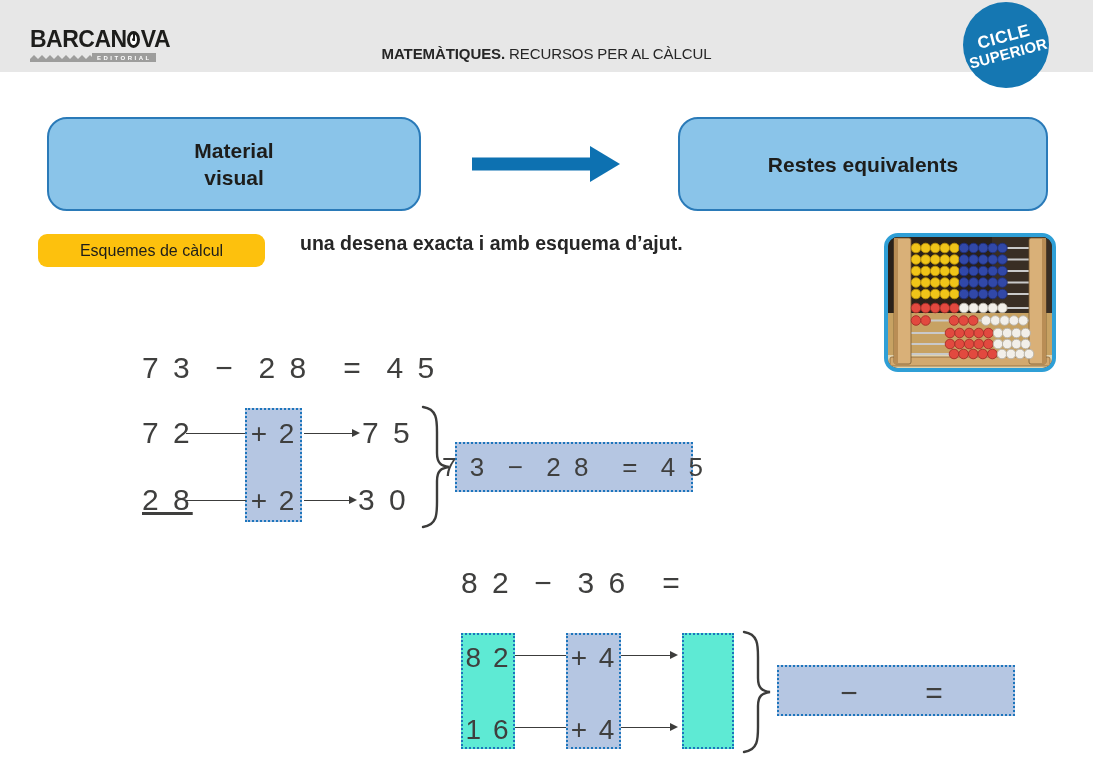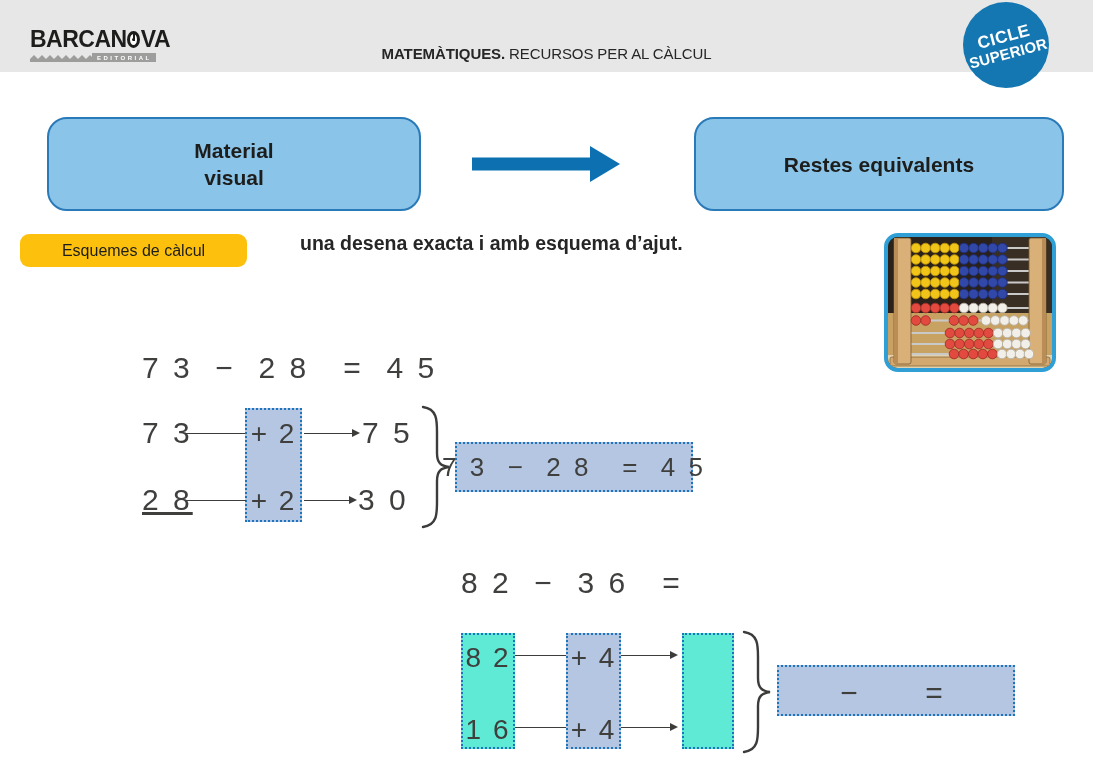--- a/index.html
+++ b/index.html
@@ -21,24 +21,24 @@
   .logo-editorial { background:#9d9d9c; color:#ffffff; font-size:6px; font-weight:bold; letter-spacing:2.5px; padding:2px 4px 1px 5px; line-height:6px; }
   .header-title { position:absolute; left:0; top:45px; width:1093px; text-align:center; font-size:15px; color:#262626; letter-spacing:-0.1px; }
   .header-title b { font-weight:bold; }
   .badge { position:absolute; left:963px; top:2px; width:86px; height:86px; border-radius:50%; background:#1577b2; z-index:5; display:flex; align-items:center; justify-content:center; }
   .badge-inner { transform:rotate(-15deg); text-align:center; color:#ffffff; font-weight:bold; }
   .badge-l1 { font-size:17px; letter-spacing:0.5px; line-height:18px; }
   .badge-l2 { font-size:15px; letter-spacing:0.2px; line-height:16px; }
   
   .flow-box { position:absolute; top:117px; height:94px; background:#8ac4e9; border:2.5px solid #2a7ab8; border-radius:20px; display:flex; flex-direction:column; align-items:center; justify-content:center; font-weight:bold; font-size:21px; color:#1d1d1b; line-height:27px; text-align:center; }
   .flow-left  { left:47px;  width:374px; }
-  .flow-right { left:678px; width:370px;margin-left:16px; }
+  .flow-right { left:678px; width:370px; }
   .flow-arrow { position:absolute; left:472px; top:145px; }
   
-  .tag { position:absolute; left:20px; top:234px; width:227px; height:33px; background:#fdc10d; border-radius:9px; display:flex; align-items:center; justify-content:center; font-size:16px; color:#1d1d1b; }
+  .tag { position:absolute; left:38px; top:234px; width:227px; height:33px; background:#fdc10d; border-radius:9px; display:flex; align-items:center; justify-content:center; font-size:16px; color:#1d1d1b; }
   .desc { position:absolute; left:300px; top:231px; font-weight:bold; font-size:19.5px; line-height:24px; color:#262626; }
   .abacus-frame { position:absolute; left:884px; top:233px; width:172px; height:139px; border:4px solid #2f9fd6; border-radius:14px; overflow:hidden; background:#2a211a; }
   
   .m { position:absolute; font-size:30px; line-height:32px; color:#3f3f3e; letter-spacing:3px; white-space:pre; }
   .hline { position:absolute; height:0; border-top:1.6px solid #3c3c3b; }
   .harrow { position:absolute; height:0; border-top:1.6px solid #3c3c3b; }
   .harrow::after { content:""; position:absolute; right:-2px; top:-5px; width:0; height:0; border-left:8px solid #3c3c3b; border-top:4.2px solid transparent; border-bottom:4.2px solid transparent; }
   .schema-box { position:absolute; border:2px dotted #1c75bc; background:#b5c6e2; }
   .schema-box.empty { background:#5eead4; }
   .schema-box span { position:absolute; left:0; width:100%; text-align:center; font-size:28px; line-height:32px; color:#3f3f3e; letter-spacing:2px; white-space:pre; }
@@ -214,21 +214,21 @@
           <circle cx="114" cy="117" r="4.8" fill="#f2efe9" stroke="#b5b0a6" stroke-width="0.9"></circle>
           <circle cx="123" cy="117" r="4.8" fill="#f2efe9" stroke="#b5b0a6" stroke-width="0.9"></circle>
           <circle cx="132" cy="117" r="4.8" fill="#f2efe9" stroke="#b5b0a6" stroke-width="0.9"></circle>
           <circle cx="141" cy="117" r="4.8" fill="#f2efe9" stroke="#b5b0a6" stroke-width="0.9"></circle>
         </g>
     </svg>
   </div>
 
   <div class="m" style="left:142px; top:352px;">7 3  −  2 8   =  4 5</div>
 
-  <div class="m" style="left:142px; top:417px;">7 3</div>
+  <div class="m" style="left:142px; top:417px;">7 2</div>
   <div class="hline" style="left:186px; top:433px; width:60px;"></div>
   <div class="schema-box" style="left:245px; top:408px; width:57px; height:114px;">
     <span style="top:8px;">+ 2</span>
     <span style="top:75px;">+ 2</span>
   </div>
   <div class="harrow" style="left:304px; top:433px; width:54px;"></div>
   <div class="m" style="left:362px; top:417px;">7 5</div>
 
   <div class="m" style="left:142px; top:484px;text-decoration:underline;">2 8</div>
   <div class="hline" style="left:186px; top:500px; width:60px;"></div>

